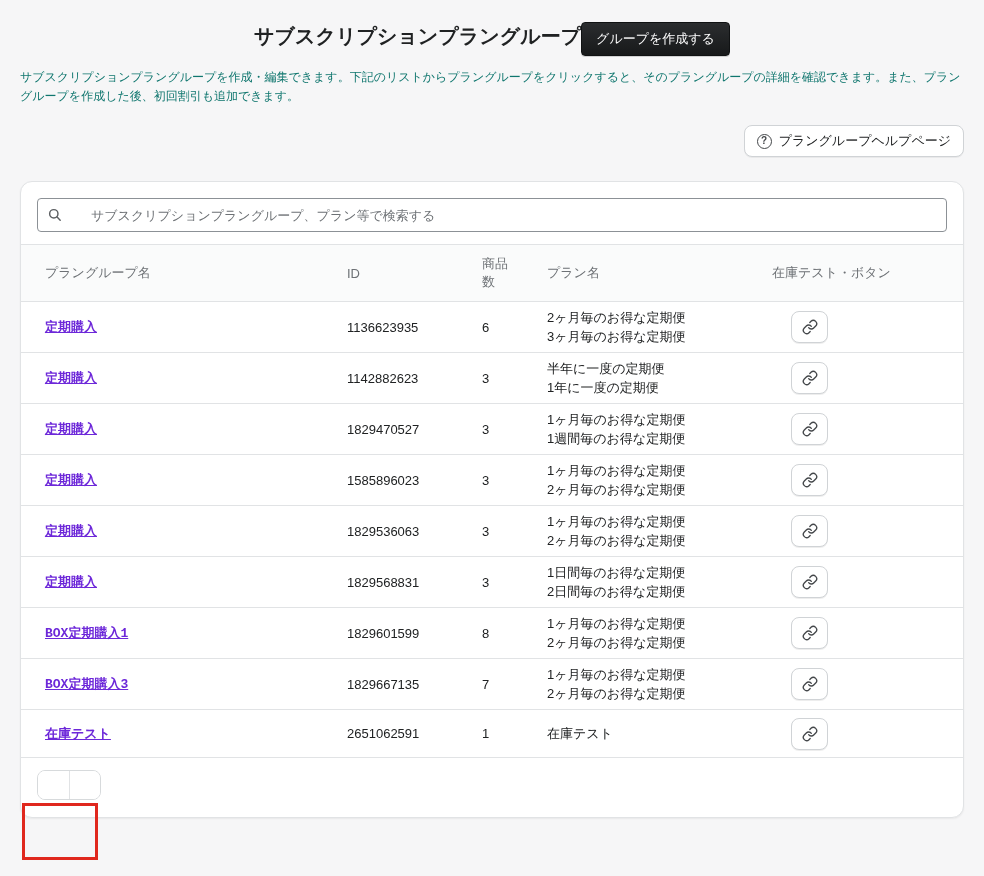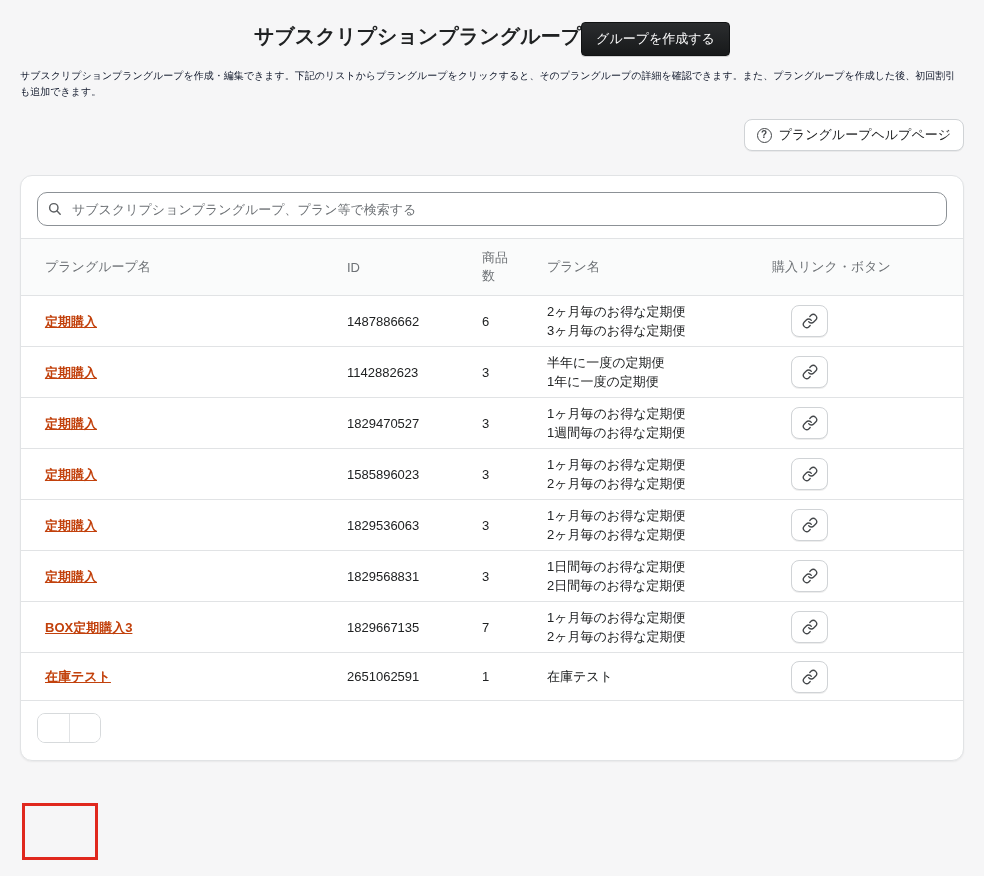--- a/index.html
+++ b/index.html
@@ -18,22 +18,22 @@
   .page-title { font-size: 20px; font-weight: 700; color: #202223; line-height: 28px; }
   .btn-create {
     background: linear-gradient(180deg, #2b2d2f, #17191a);
     color: #ffffff; border: 1px solid #101213;
     border-radius: 4px; padding: 7px 14px;
     font-size: 13px; font-family: inherit; cursor: pointer;
     box-shadow: 0 1px 0 rgba(0,0,0,0.15);
     white-space: nowrap;
   }
   .description {
-    margin-top: 12px; font-size: 10px; line-height: 1.55;
-    color: #0f172a; max-width: 944px;
+    margin-top: 12px; font-size: 12px; line-height: 1.55;
+    color: #0f766e; max-width: 944px;
   }
   .help-row { display: flex; justify-content: flex-end; margin-top: 20px; }
   .btn-help {
     display: inline-flex; align-items: center; gap: 7px;
     background: #ffffff; border: 1px solid #d0d3d6; border-radius: 8px;
     padding: 6px 12px; font-size: 13px; font-family: inherit; color: #202223;
     cursor: pointer; box-shadow: 0 1px 0 rgba(0,0,0,0.05);
   }
   .help-q {
     display: inline-flex; align-items: center; justify-content: center;
@@ -44,42 +44,42 @@
   
   .card {
     margin-top: 24px; background: #ffffff;
     border: 1px solid #e1e3e5; border-radius: 12px;
     box-shadow: 0 1px 2px rgba(0,0,0,0.06);
     overflow: hidden;
   }
   .search-wrap { position: relative; margin: 16px 16px 12px 16px; }
   .search-wrap svg { position: absolute; left: 10px; top: 9px; }
   .search-input {
-    width: 100%; height: 34px; border: 1px solid #8c9196; border-radius: 10px;
-    padding: 0 12px 0 34px; font-size: 13px; font-family: inherit; color: #202223;
+    width: 100%; height: 34px; border: 1px solid #8c9196; border-radius: 4px;
+    padding: 0 12px 0 53px; font-size: 13px; font-family: inherit; color: #202223;
     background: #ffffff; outline: none;
   }
   .search-input::placeholder { color: #6d7175; }
 
   
   table { width: 100%; border-collapse: collapse; table-layout: fixed; }
   col.c-name  { width: 310px; }
   col.c-id    { width: 135px; }
   col.c-count { width: 65px; }
   col.c-plans { width: 225px; }
   thead th {
     background: #fafbfb; text-align: left; font-weight: 400;
     color: #6d7175; font-size: 13px; padding: 10px 16px;
     border-top: 1px solid #e1e3e5; border-bottom: 1px solid #e1e3e5;
   }
   thead th:first-child, tbody td:first-child { padding-left: 24px; margin-top: 8px; }
   tbody tr { height: 48px; border-bottom: 1px solid #e1e3e5; }
   tbody td { padding: 6px 16px; font-size: 13px; vertical-align: middle; line-height: 19px; }
   td.col-plans div { line-height: 19px; }
-  a.group-link { color: #c2410c; font-weight: 600; text-decoration: underline; }
+  a.group-link { color: #6d28d9; font-weight: 600; text-decoration: underline; font-family: Liberation Mono, monospace; }
   .link-btn {
     display: inline-flex; align-items: center; justify-content: center;
     width: 37px; height: 32px; margin-left: 19px;
     background: #ffffff; border: 1px solid #d0d3d6; border-radius: 8px;
     cursor: pointer; box-shadow: 0 1px 0 rgba(0,0,0,0.07);
   }
 
   
   .pagination-zone { padding: 12px 0 14px 16px; }
   .pagination {
@@ -136,27 +136,27 @@
           <col class="c-count">
           <col class="c-plans">
           <col>
       </colgroup>
       <thead>
         <tr>
           <th>プラングループ名</th>
           <th>ID</th>
           <th>商品数</th>
           <th>プラン名</th>
-          <th>購入リンク・ボタン</th>
+          <th>在庫テスト・ボタン</th>
         </tr>
       </thead>
       <tbody>
           <tr>
             <td class="col-name"><a href="#" class="group-link">定期購入</a></td>
-            <td class="col-id">1487886662</td>
+            <td class="col-id">1136623935</td>
             <td class="col-count">6</td>
             <td class="col-plans">
               <div>2ヶ月毎のお得な定期便</div>
               <div>3ヶ月毎のお得な定期便</div>
             </td>
             <td class="col-link"><button class="link-btn">
   <svg width="16" height="16" viewBox="0 0 24 24" fill="none" stroke="#44474a" stroke-width="2" stroke-linecap="round" stroke-linejoin="round">
     <path d="M10 13a5 5 0 0 0 7.54.54l3-3a5 5 0 0 0-7.07-7.07l-1.72 1.71"></path>
     <path d="M14 11a5 5 0 0 0-7.54-.54l-3 3a5 5 0 0 0 7.07 7.07l1.71-1.71"></path>
   </svg>
@@ -222,20 +222,35 @@
   </svg>
 </button></td>
           </tr>
           <tr>
             <td class="col-name"><a href="#" class="group-link">定期購入</a></td>
             <td class="col-id">1829568831</td>
             <td class="col-count">3</td>
             <td class="col-plans">
               <div>1日間毎のお得な定期便</div>
               <div>2日間毎のお得な定期便</div>
+            </td>
+            <td class="col-link"><button class="link-btn">
+  <svg width="16" height="16" viewBox="0 0 24 24" fill="none" stroke="#44474a" stroke-width="2" stroke-linecap="round" stroke-linejoin="round">
+    <path d="M10 13a5 5 0 0 0 7.54.54l3-3a5 5 0 0 0-7.07-7.07l-1.72 1.71"></path>
+    <path d="M14 11a5 5 0 0 0-7.54-.54l-3 3a5 5 0 0 0 7.07 7.07l1.71-1.71"></path>
+  </svg>
+</button></td>
+          </tr>
+          <tr>
+            <td class="col-name"><a href="#" class="group-link">BOX定期購入1</a></td>
+            <td class="col-id">1829601599</td>
+            <td class="col-count">8</td>
+            <td class="col-plans">
+              <div>1ヶ月毎のお得な定期便</div>
+              <div>2ヶ月毎のお得な定期便</div>
             </td>
             <td class="col-link"><button class="link-btn">
   <svg width="16" height="16" viewBox="0 0 24 24" fill="none" stroke="#44474a" stroke-width="2" stroke-linecap="round" stroke-linejoin="round">
     <path d="M10 13a5 5 0 0 0 7.54.54l3-3a5 5 0 0 0-7.07-7.07l-1.72 1.71"></path>
     <path d="M14 11a5 5 0 0 0-7.54-.54l-3 3a5 5 0 0 0 7.07 7.07l1.71-1.71"></path>
   </svg>
 </button></td>
           </tr>
           <tr>
             <td class="col-name"><a href="#" class="group-link">BOX定期購入3</a></td>

